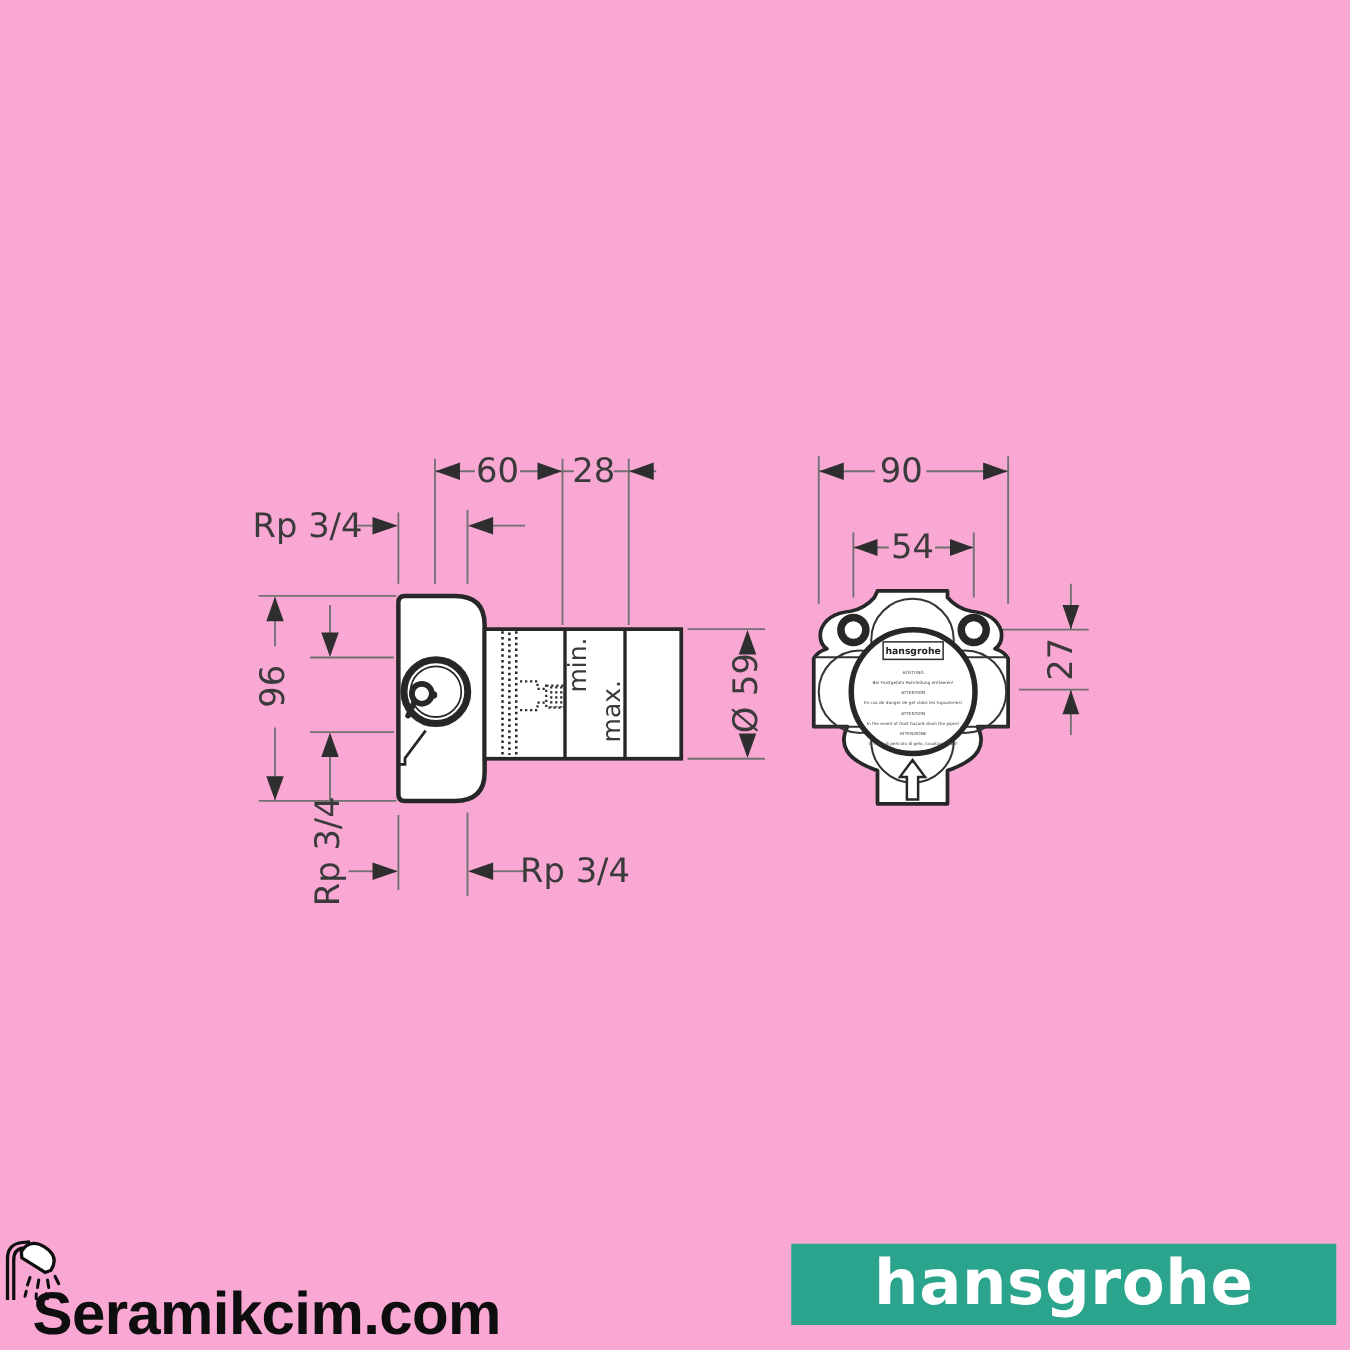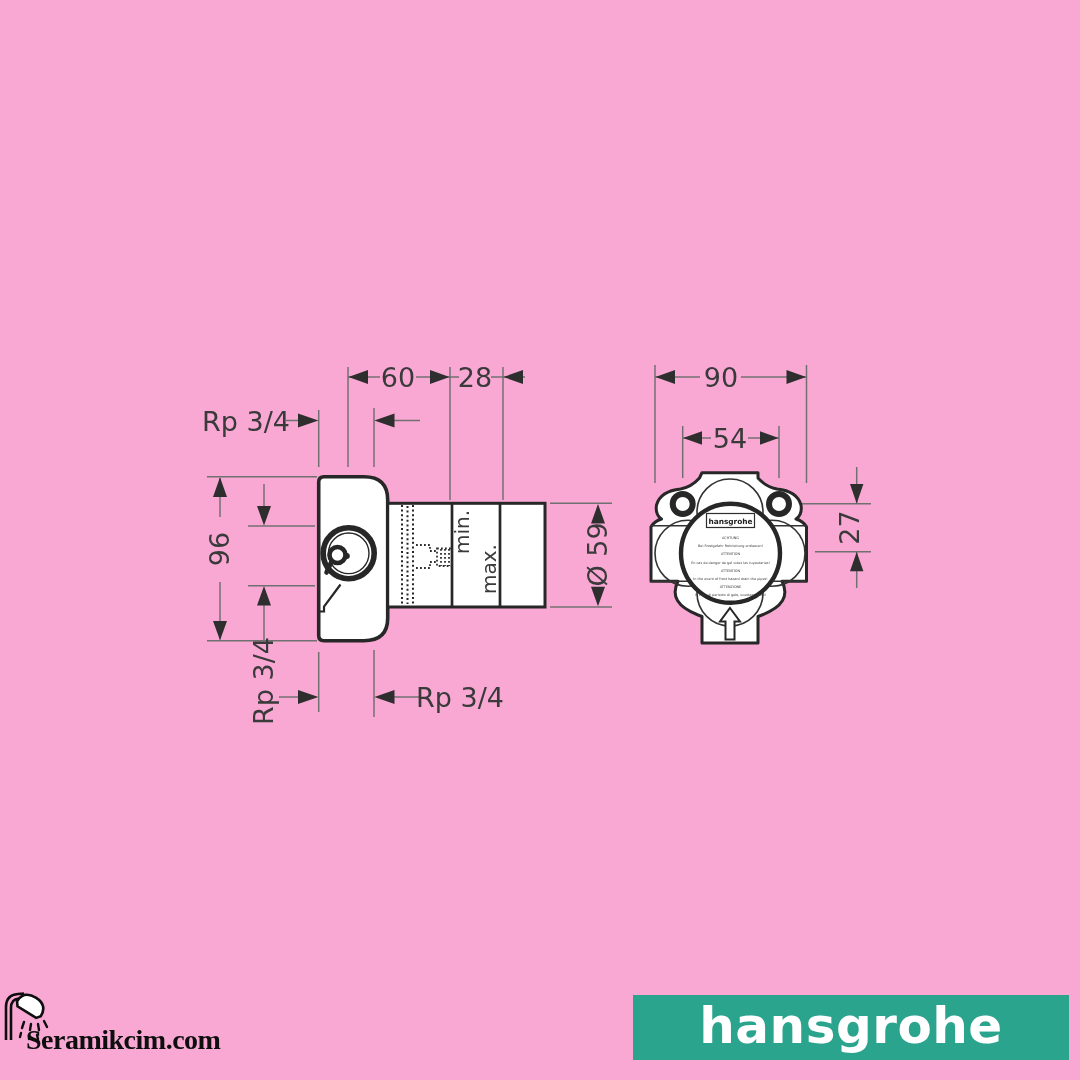--- a/index.html
+++ b/index.html
@@ -7,21 +7,21 @@
         font-family:"DejaVu Sans","Liberation Sans",sans-serif;}
   svg{position:absolute;left:0;top:0;}
   .dim-text{font-family:"DejaVu Sans","Liberation Sans",sans-serif;fill:#3a3a3a;font-size:27px;}
   .dim-text-small{font-family:"DejaVu Sans","Liberation Sans",sans-serif;fill:#3a3a3a;font-size:20px;}
   .thin{stroke:#707070;stroke-width:1.5;fill:none;}
   .body-line{stroke:#272727;fill:#ffffff;}
   .arrow{fill:#2e2e2e;stroke:none;}
   .label-line{font-family:"DejaVu Sans","Liberation Sans",sans-serif;fill:#3c3c3c;font-size:3.4px;}
   .label-brand{font-family:"DejaVu Sans","Liberation Sans",sans-serif;fill:#222;font-size:7.4px;font-weight:bold;}
   .store-logo{position:absolute;left:26px;top:1024px;color:#0e0e0e;font-weight:bold;
-              font-size:28px;letter-spacing:-0.5px;font-family:Liberation Serif, serif;}
+              font-size:48px;letter-spacing:-0.5px;font-family:Liberation Sans, sans-serif;}
   .brand-banner{position:absolute;left:633px;top:995px;width:436px;height:65px;background:#2BA48D;
                 display:flex;align-items:center;justify-content:center;}
   .brand-banner span{color:#ffffff;font-size:50px;font-weight:600;letter-spacing:0.5px;
                      font-family:"DejaVu Sans","Liberation Sans",sans-serif;line-height:1;
                      transform:translateY(-2px);}
 </style>
 </head>
 <body>
 
 <div class="page">

